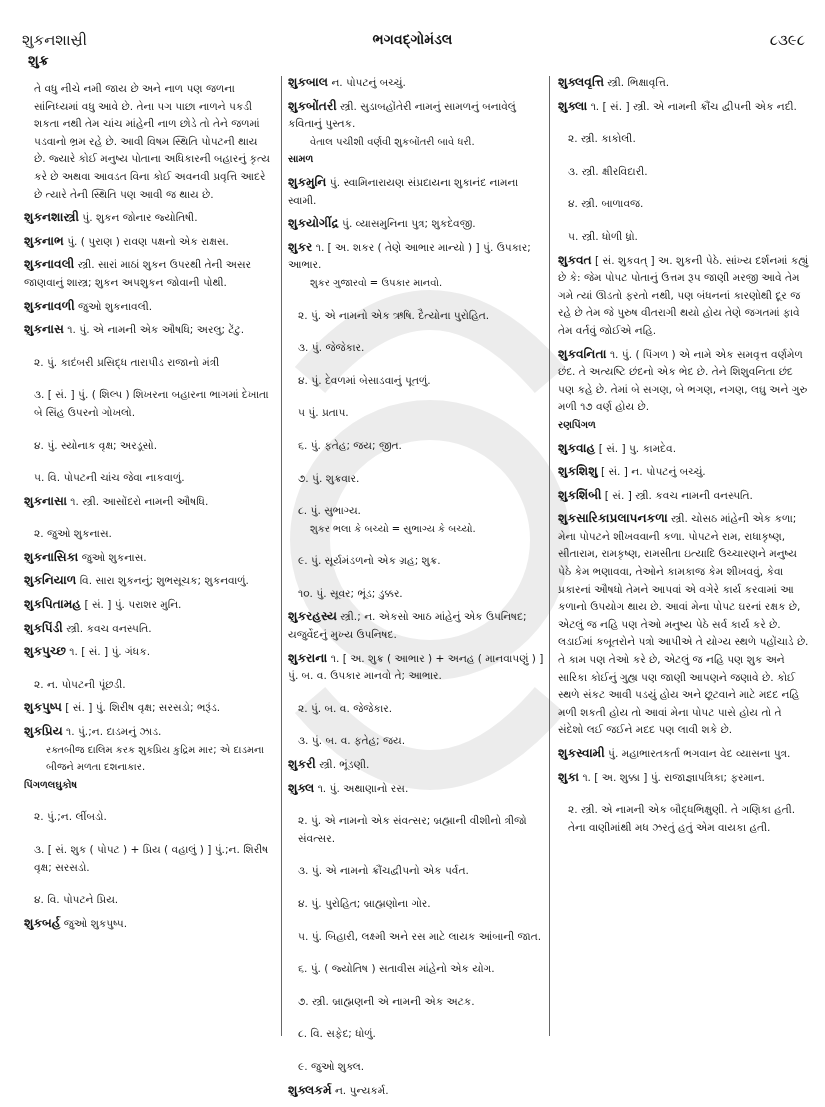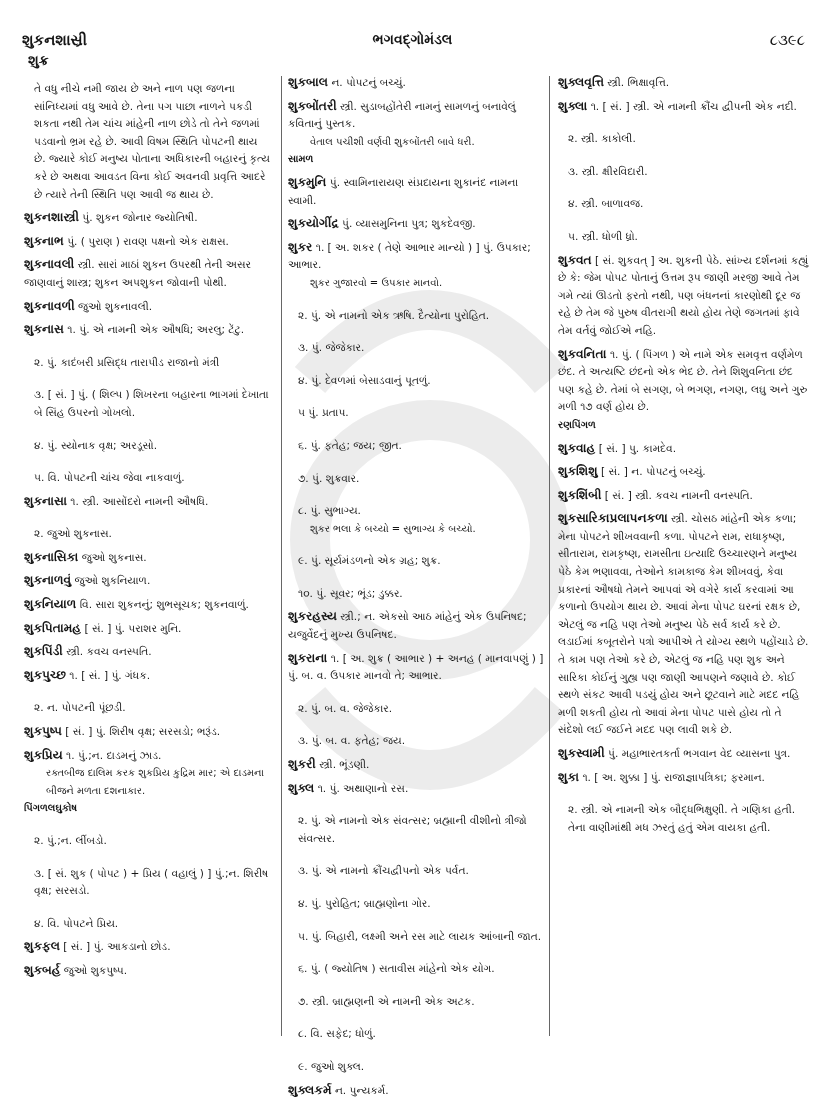--- a/index.html
+++ b/index.html
@@ -7,21 +7,21 @@
       width: 825px; height: 1107px; position: relative; overflow: hidden;
       font-family: "DejaVu Sans", sans-serif; color: #151515;
     }
     .watermark {
       position: absolute; left: 250px; top: 180px; width: 360px; height: 720px;
       pointer-events: none; opacity: 0.07;
     }
     .header {
       position: absolute; left: 0; top: 0; width: 825px; height: 56px;
     }
-    .hdr-left { position: absolute; left: 22px; top: 31px; font-size: 15px; font-weight: bold; }
+    .hdr-left { position: absolute; left: 22px; top: 31px; font-size: 15px; font-weight: normal; }
     .hdr-left2 { position: absolute; left: 28px; top: 52px; font-size: 14px; font-weight: bold; }
     .hdr-center { position: absolute; left: 0; width: 825px; top: 31px; text-align: center; font-size: 14px; font-weight: bold; }
     .hdr-right { position: absolute; right: 20px; top: 31px; font-size: 15px; margin-left: 32px; }
     .col {
       position: absolute; top: 74px; font-size: 10.6px; line-height: 17.6px;
     }
     .col1 { left: 24px; width: 248px; top: 80px; }
     .col2 { left: 288px; width: 256px; }
     .col3 { left: 558px; width: 252px; }
     .rule { position: absolute; top: 76px; width: 1px; height: 960px; background: #666; }
@@ -58,28 +58,26 @@
     <div class="entry">
       <span class="cont">તે વધુ નીચે નમી જાય છે અને નાળ પણ જળના સાંનિધ્યમાં વધુ આવે છે. તેના પગ પાછા નાળને પકડી શકતા નથી તેમ ચાંચ માંહેની નાળ છોડે તો તેને જળમાં પડવાનો ભ્રમ રહે છે. આવી વિષમ સ્થિતિ પોપટની થાય છે. જ્યારે કોઈ મનુષ્ય પોતાના અધિકારની બહારનું કૃત્ય કરે છે અથવા આવડત વિના કોઈ અવનવી પ્રવૃત્તિ આદરે છે ત્યારે તેની સ્થિતિ પણ આવી જ થાય છે.</span>
     </div>
     <div class="entry"><span class="hw">શુકનશાસ્ત્રી</span> <span class="body">પું. શુકન જોનાર જ્યોતિષી.</span></div>
     <div class="entry"><span class="hw">શુકનાભ</span> <span class="body">પું. ( પુરાણ ) રાવણ પક્ષનો એક રાક્ષસ.</span></div>
     <div class="entry"><span class="hw">શુકનાવલી</span> <span class="body">સ્ત્રી. સારાં માઠાં શુકન ઉપરથી તેની અસર જાણવાનું શાસ્ત્ર; શુકન અપશુકન જોવાની પોથી.</span></div>
     <div class="entry"><span class="hw">શુકનાવળી</span> <span class="body">જુઓ શુકનાવલી.</span></div>
     <div class="entry"><span class="hw">શુકનાસ</span> <span class="body">૧. પું. એ નામની એક ઔષધિ; અરલુ; ટેંટુ.</span><span class="sub">૨. પું. કાદંબરી પ્રસિદ્ધ તારાપીડ રાજાનો મંત્રી</span><span class="sub">૩. [ સં. ] પું. ( શિલ્પ ) શિખરના બહારના ભાગમાં દેખાતા બે સિંહ ઉપરનો ગોખલો.</span><span class="sub">૪. પું. સ્યોનાક વૃક્ષ; અરડૂસો.</span><span class="sub">૫. વિ. પોપટની ચાંચ જેવા નાકવાળું.</span></div>
     <div class="entry"><span class="hw">શુકનાસા</span> <span class="body">૧. સ્ત્રી. આસોંદરો નામની ઔષધિ.</span><span class="sub">૨. જુઓ શુકનાસ.</span></div>
     <div class="entry"><span class="hw">શુકનાસિકા</span> <span class="body">જુઓ શુકનાસ.</span></div>
-    <div class="entry"><span class="hw">શુકનાળવું</span> <span class="body">જુઓ શુકનિયાળ.</span></div>
     <div class="entry"><span class="hw">શુકનિયાળ</span> <span class="body">વિ. સારા શુકનનું; શુભસૂચક; શુકનવાળું.</span></div>
     <div class="entry"><span class="hw">શુકપિતામહ</span> <span class="body">[ સં. ] પું. પરાશર મુનિ.</span></div>
     <div class="entry"><span class="hw">શુકપિંડી</span> <span class="body">સ્ત્રી. કવચ વનસ્પતિ.</span></div>
     <div class="entry"><span class="hw">શુકપુચ્છ</span> <span class="body">૧. [ સં. ] પું. ગંધક.</span><span class="sub">૨. ન. પોપટની પૂંછડી.</span></div>
     <div class="entry"><span class="hw">શુકપુષ્પ</span> <span class="body">[ સં. ] પું. શિરીષ વૃક્ષ; સરસડો; ભરૂંડ.</span></div>
     <div class="entry"><span class="hw">શુકપ્રિય</span> <span class="body">૧. પું.;ન. દાડમનું ઝાડ.</span><span class="quote">રક્તબીજ દાલિમ કરક શુકપ્રિય કુદ્રિમ માર; એ દાડમના બીજને મળતા દશનાકાર.</span><span class="source">પિંગળલઘુકોષ</span><span class="sub">૨. પું.;ન. લીંબડો.</span><span class="sub">૩. [ સં. શુક ( પોપટ ) + પ્રિય ( વહાલું ) ] પું.;ન. શિરીષ વૃક્ષ; સરસડો.</span><span class="sub">૪. વિ. પોપટને પ્રિય.</span></div>
-    <div class="entry"><span class="hw">શુકફલ</span> <span class="body">[ સં. ] પું. આકડાનો છોડ.</span></div>
     <div class="entry"><span class="hw">શુકબર્હ</span> <span class="body">જુઓ શુકપુષ્પ.</span></div>
   </div>
 <div class="col col2">
     <div class="entry"><span class="hw">શુકબાલ</span> <span class="body">ન. પોપટનું બચ્ચું.</span></div>
     <div class="entry"><span class="hw">શુકબોંતરી</span> <span class="body">સ્ત્રી. સુડાબહોંતેરી નામનું સામળનું બનાવેલું કવિતાનું પુસ્તક.</span><span class="quote">વેતાલ પચીશી વર્ણવી શુકબોંતરી બાવે ધરી.</span><span class="source">સામળ</span></div>
     <div class="entry"><span class="hw">શુકમુનિ</span> <span class="body">પું. સ્વામિનારાયણ સંપ્રદાયના શુકાનંદ નામના સ્વામી.</span></div>
     <div class="entry"><span class="hw">શુકયોગીંદ્ર</span> <span class="body">પું. વ્યાસમુનિના પુત્ર; શુકદેવજી.</span></div>
     <div class="entry"><span class="hw">શુકર</span> <span class="body">૧. [ અ. શકર ( તેણે આભાર માન્યો ) ] પું. ઉપકાર; આભાર.</span><span class="quote">શુકર ગુજારવો = ઉપકાર માનવો.</span><span class="sub">૨. પું. એ નામનો એક ઋષિ. દૈત્યોના પુરોહિત.</span><span class="sub">૩. પું. જેજેકાર.</span><span class="sub">૪. પું. દેવળમાં બેસાડવાનું પૂતળું.</span><span class="sub">૫ પું. પ્રતાપ.</span><span class="sub">૬. પું. ફતેહ; જય; જીત.</span><span class="sub">૭. પું. શુક્રવાર.</span><span class="sub">૮. પું. સુભાગ્ય.</span><span class="quote">શુકર ભલા કે બચ્યો = સુભાગ્ય કે બચ્યો.</span><span class="sub">૯. પું. સૂર્યમંડળનો એક ગ્રહ; શુક્ર.</span><span class="sub">૧૦. પું. સૂવર; ભૂંડ; ડુક્કર.</span></div>
     <div class="entry"><span class="hw">શુકરહસ્ય</span> <span class="body">સ્ત્રી.; ન. એકસો આઠ માંહેનું એક ઉપનિષદ; યજુર્વેદનું મુખ્ય ઉપનિષદ.</span></div>
     <div class="entry"><span class="hw">શુકરાના</span> <span class="body">૧. [ અ. શુક્ર ( આભાર ) + અનહ ( માનવાપણું ) ] પું. બ. વ. ઉપકાર માનવો તે; આભાર.</span><span class="sub">૨. પું. બ. વ. જેજેકાર.</span><span class="sub">૩. પું. બ. વ. ફતેહ; જય.</span></div>

